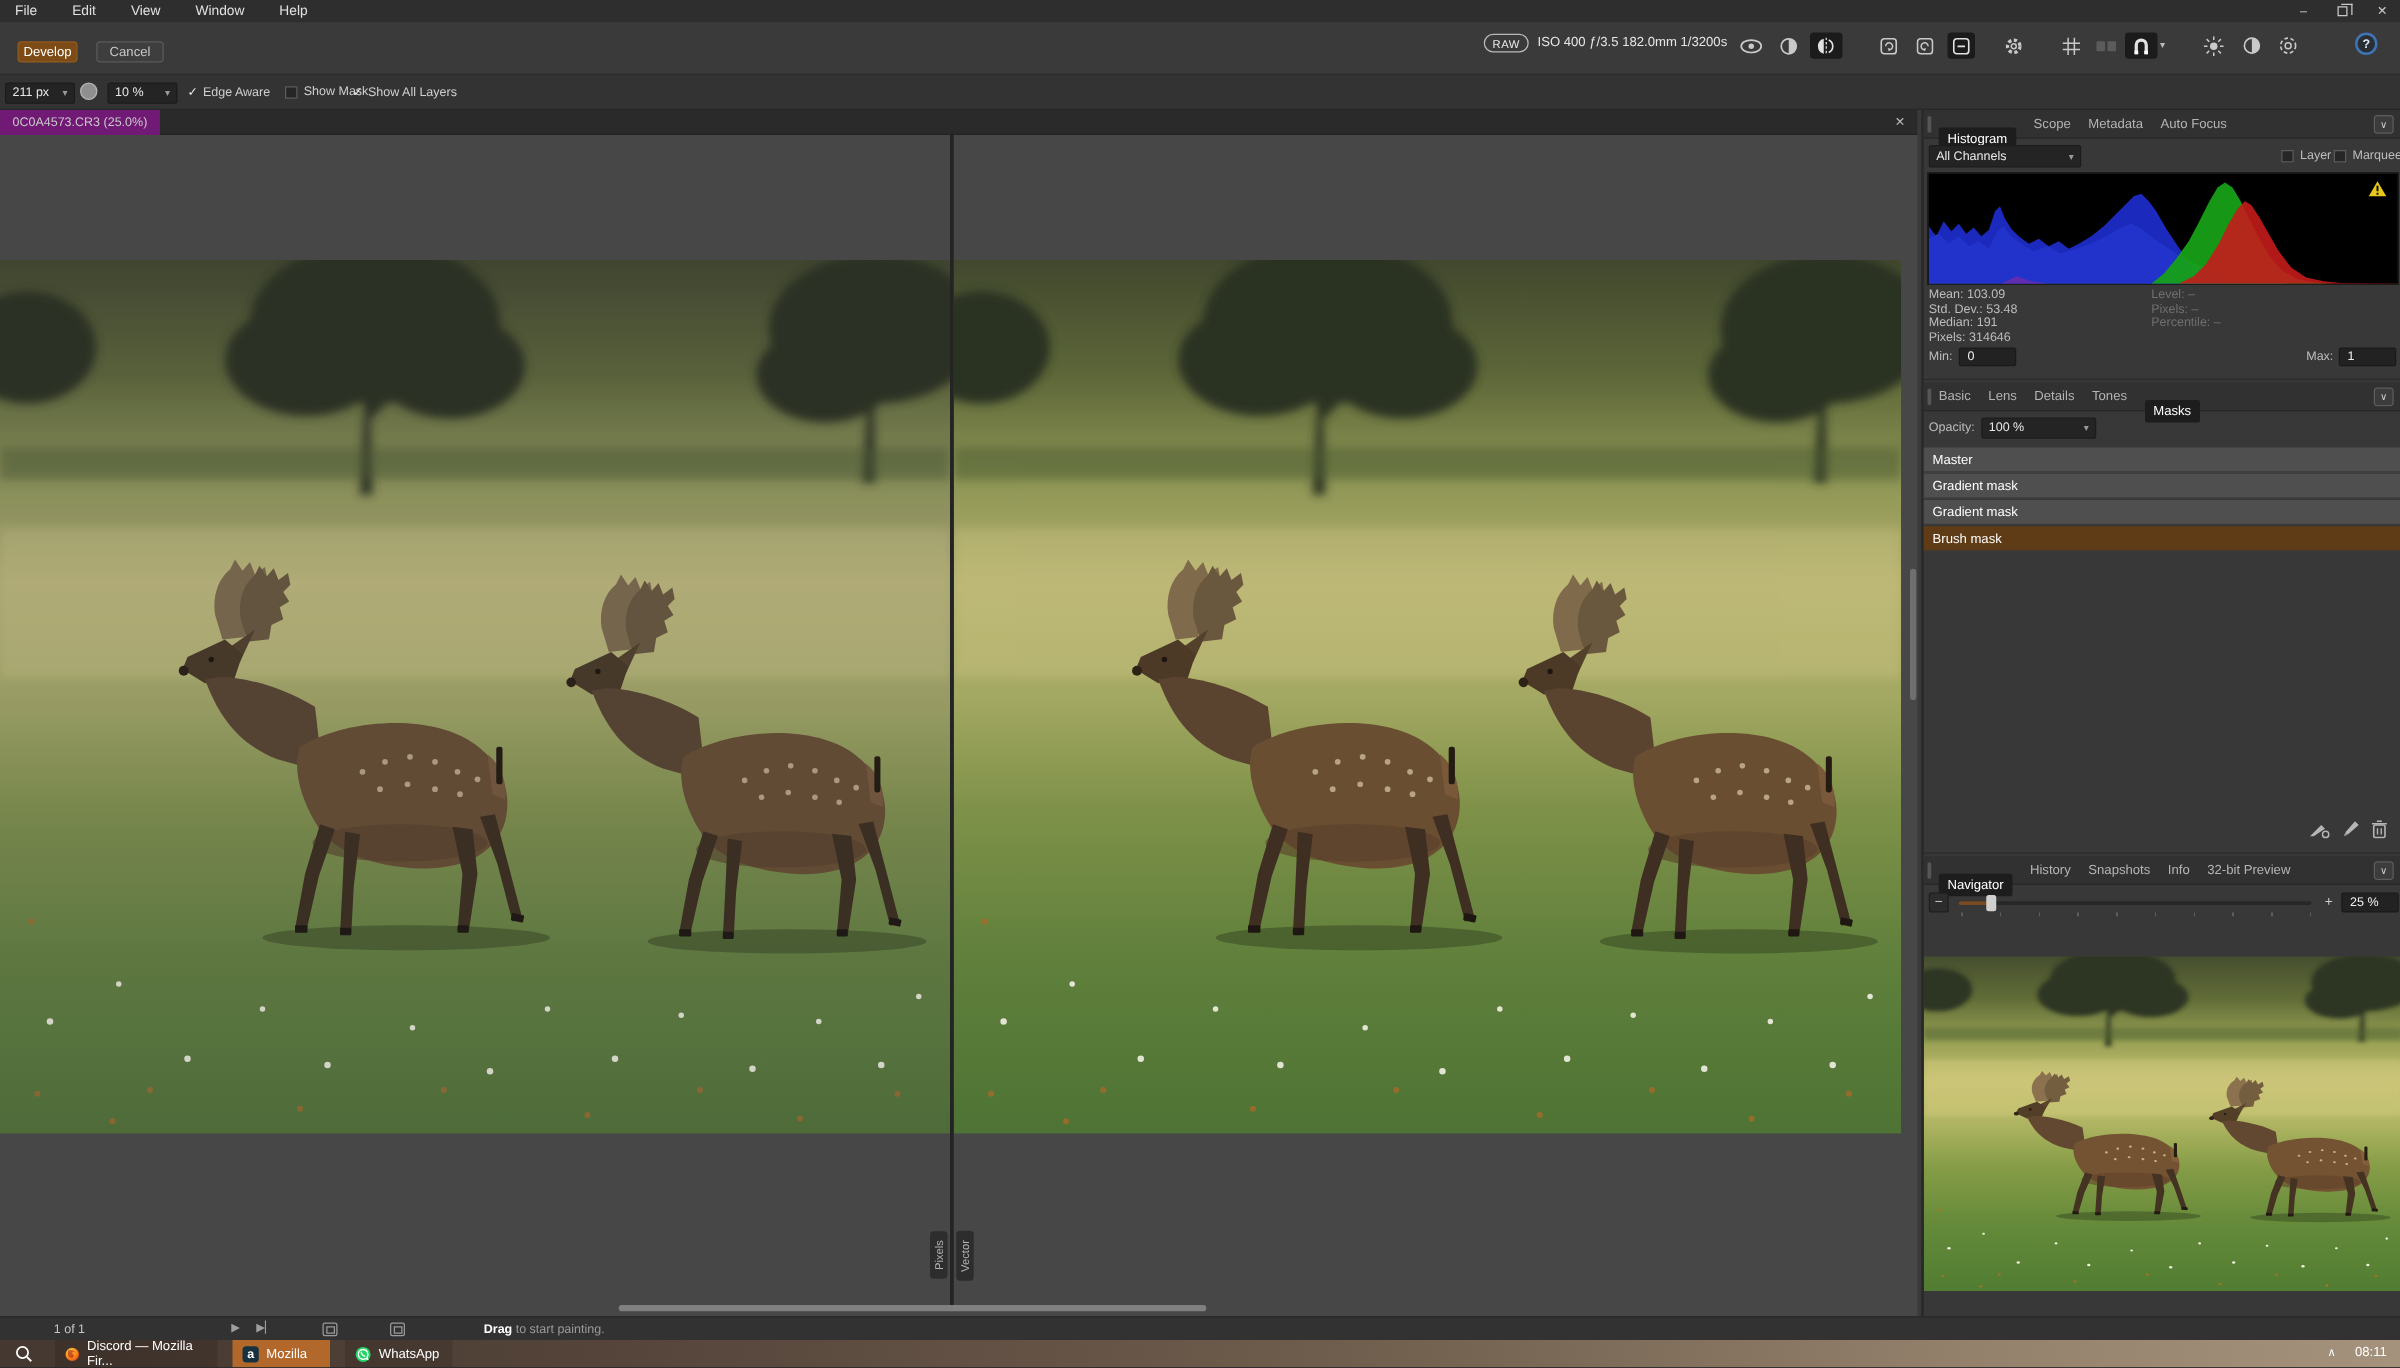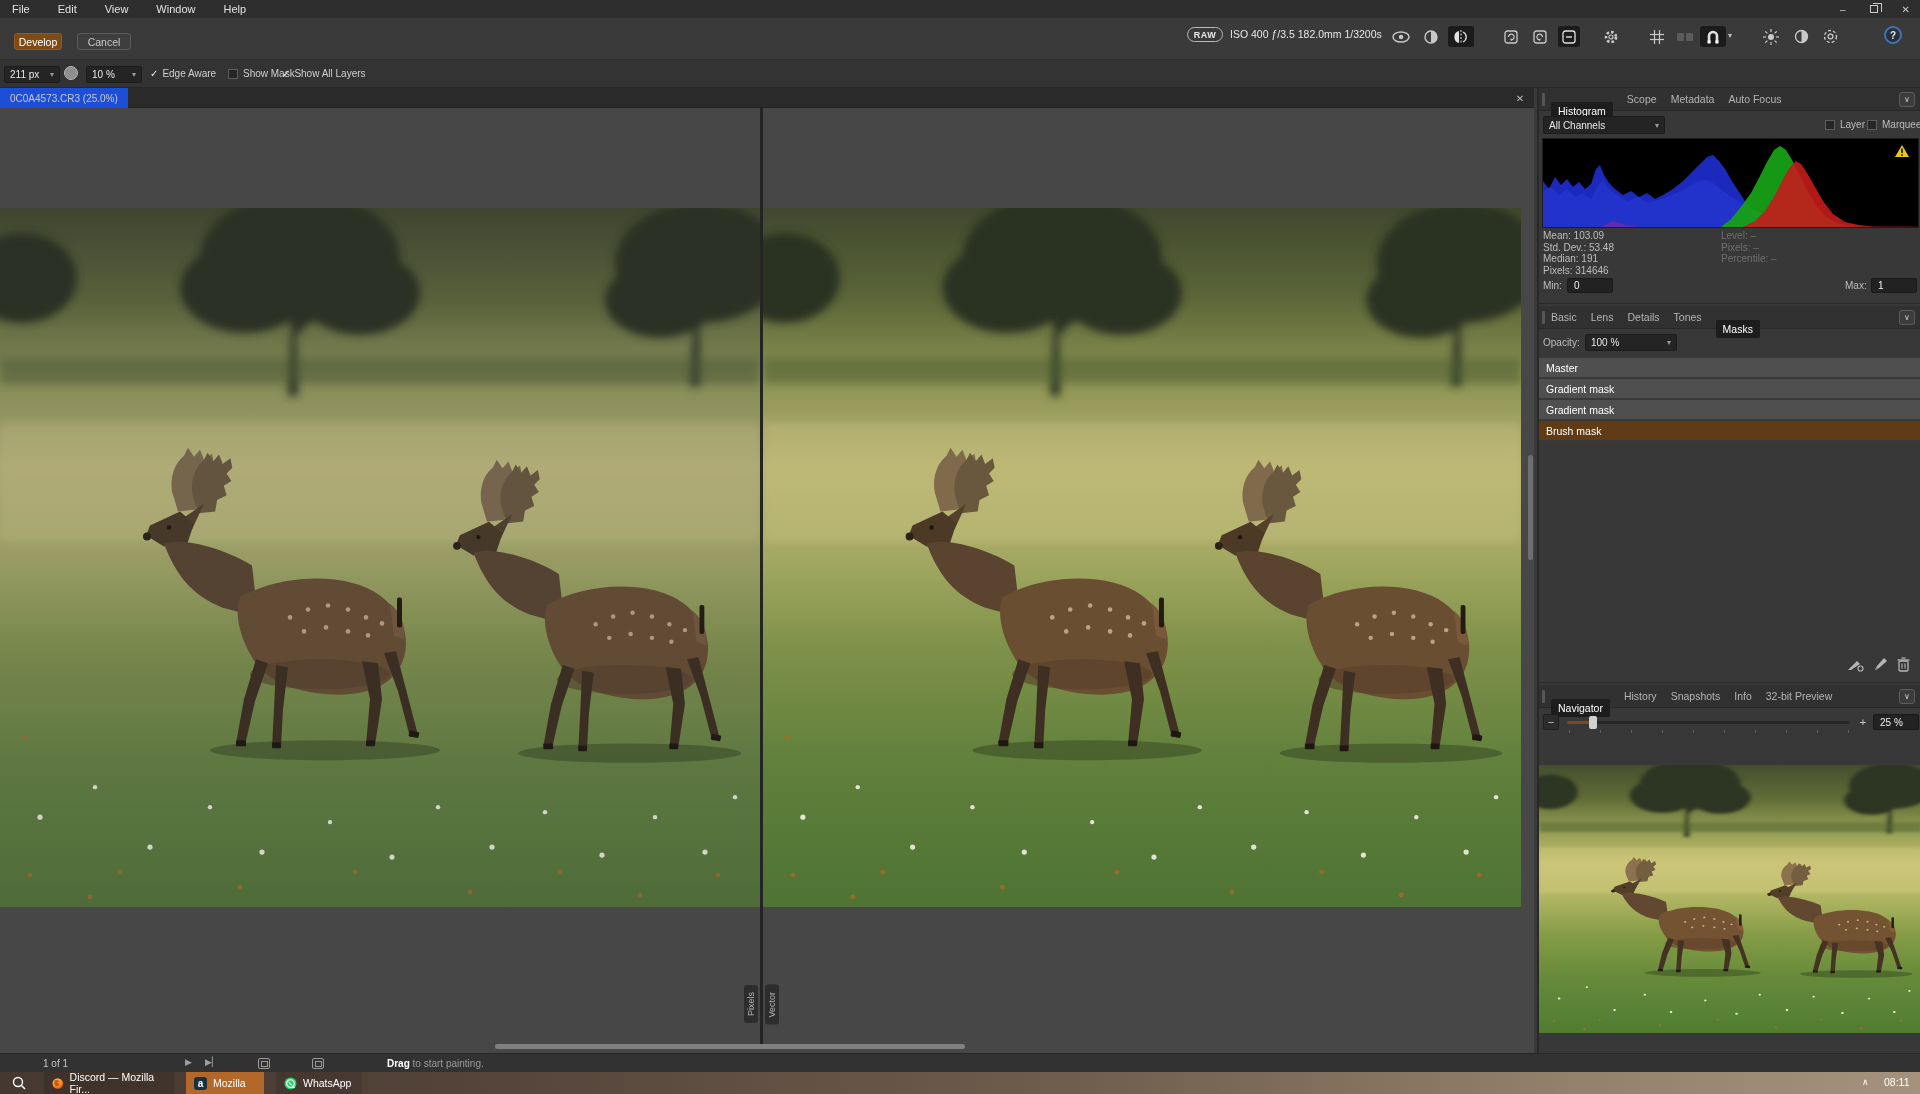--- a/index.html
+++ b/index.html
@@ -15,21 +15,21 @@
   .win-controls{position:absolute;right:10px;top:0;height:18px;display:flex;gap:24px;align-items:center;color:#c9c9c9;font-size:10px;}
   .restore-box{width:8px;height:8px;border:1px solid #c9c9c9;position:relative;}
   .restore-box:before{content:"";position:absolute;left:2px;top:-3px;width:8px;height:8px;border:1px solid #c9c9c9;border-left:none;border-bottom:none;}
 
   
   .toolbar{position:absolute;left:0;top:18px;width:1920px;height:42px;background:#3a3a3a;border-bottom:1px solid #2b2b2b;}
   .btn{display:flex;align-items:center;justify-content:center;border-radius:3px;font-size:10.5px;}
   .btn-develop{position:absolute;left:14px;top:33px;width:48px;height:17px;background:#7d4b15;border:1px solid #935b1e;color:#fff;}
   .btn-cancel{position:absolute;left:77px;top:33px;width:54px;height:17px;background:#3e3e3e;border:1px solid #5a5a5a;color:#c9c9c9;}
   .raw-pill{position:absolute;left:1187px;top:27px;width:36px;height:15px;border:1px solid #b9b9b9;border-radius:8px;
-            font-size:9px;font-weight:bold;color:#e9e9e9;display:flex;align-items:center;justify-content:center;letter-spacing:.5px;}
+            font-size:9px;font-weight:normal;color:#e9e9e9;display:flex;align-items:center;justify-content:center;letter-spacing:.5px;}
   .exif{position:absolute;left:1230px;top:28px;font-size:10.5px;color:#e6e6e6;}
   .ticon{position:absolute;top:26px;width:26px;height:21px;display:flex;align-items:center;justify-content:center;border-radius:3px;}
   .ticon.sel{background:#1b1b1b;}
   .ticon.dim{opacity:.35;}
   .ticon svg{display:block;}
   .tb-chev{position:absolute;top:31px;font-size:8px;color:#bbb;}
   .help-circle{position:absolute;left:1884px;top:26px;width:18px;height:18px;border-radius:50%;border:2px solid #3f74b5;
                color:#dfe9f5;font-size:10px;font-weight:bold;display:flex;align-items:center;justify-content:center;background:#2a2f36;}
 
   
@@ -38,21 +38,21 @@
           border-radius:2px;color:#e8e8e8;font-size:10px;padding:0 5px;}
   .sel-chev{font-size:8px;color:#9a9a9a;margin-left:4px;}
   .ctx-label{font-size:10px;color:#cfcfcf;}
   .checkmark{color:#e8e8e8;font-size:10px;margin-right:4px;}
   .cbox{width:10px;height:10px;background:#262626;border:1px solid #5c5c5c;margin-right:5px;}
   .ctx-swatch{position:absolute;left:64px;top:66px;width:14px;height:14px;border-radius:50%;background:#8f8f8f;border:1px solid #b5b5b5;}
 
   
   .doc-tabbar{position:absolute;left:0;top:88px;width:1534px;height:20px;background:#2a2a2a;border-bottom:1px solid #232323;}
   .doc-tab{position:absolute;left:0;top:0;height:20px;padding:0 10px;display:flex;align-items:center;
-           background:#1d4ed8;font-size:10px;color:#c9c9c9;}
+           background:#701a75;font-size:10px;color:#c9c9c9;}
   .doc-close{position:absolute;left:1512px;top:2px;width:16px;height:16px;color:#b9b9b9;font-size:10px;
              display:flex;align-items:center;justify-content:center;}
   .canvas{position:absolute;left:0;top:108px;width:1534px;height:945px;background:#474747;}
   .pane{position:absolute;overflow:hidden;background:#474747;}
   .pane svg{display:block;width:100%;height:100%;}
   .pane-before svg{filter:brightness(.94) saturate(.88) contrast(.97);}
   .pane-after svg{filter:none;}
   .divider{position:absolute;left:760px;top:108px;width:3px;height:937px;background:#242424;}
   .vlabel{position:absolute;writing-mode:vertical-rl;transform:rotate(180deg);background:#2d2d2d;color:#b3b3b3;
           font-size:9px;padding:7px 2px;border-radius:3px;}

